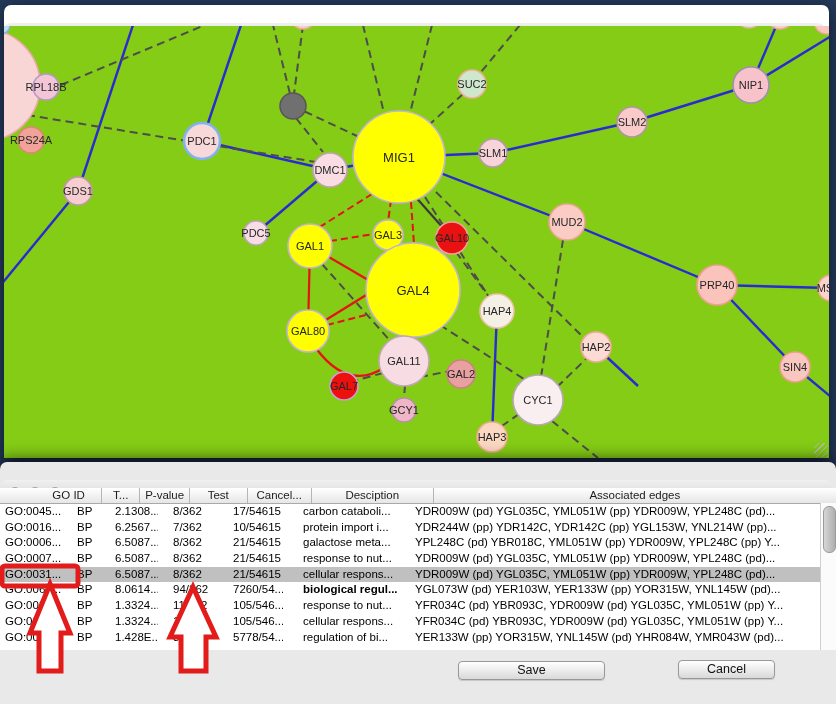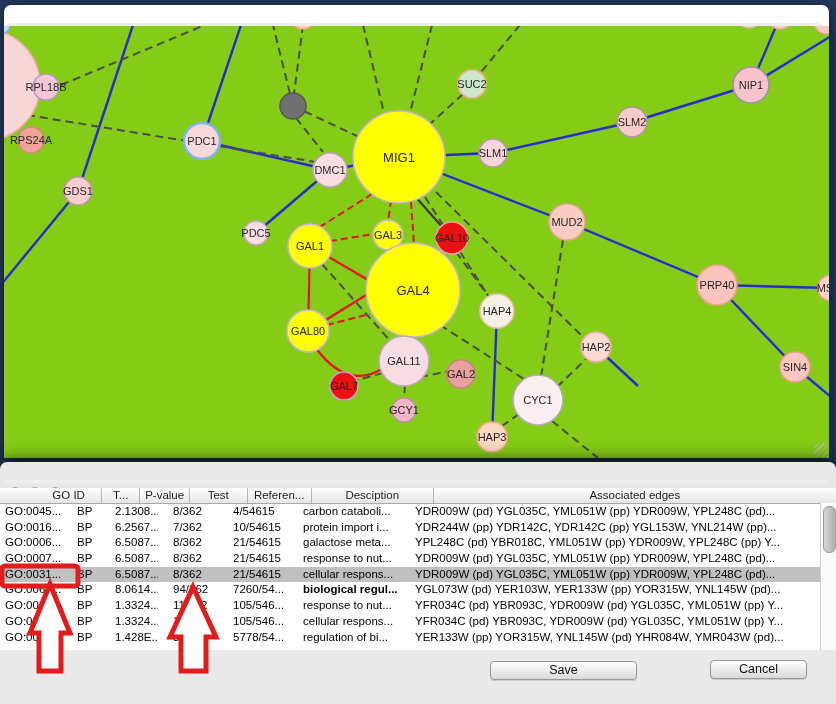--- a/index.html
+++ b/index.html
@@ -88,21 +88,20 @@
     border:1px solid #9a9a9a;
   }
   .bottom-bar{position:absolute;left:0;top:188px;width:836px;height:54px;background:#e9e9e9;}
   .mac-btn{
     position:absolute;height:19px;box-sizing:border-box;
     background:linear-gradient(#ffffff,#d9d9d9);
     border:1px solid #989898;border-radius:4px;
     font-family:"Liberation Sans",sans-serif;font-size:12.5px;color:#111;
     text-align:center;line-height:17px;padding:0;
     box-shadow:0 1px 1px rgba(0,0,0,.15);
-    margin-left:32px;
   }
   #save-btn{left:458px;top:11px;width:147px;}
   #cancel-btn{left:678px;top:10px;width:97px;}
   
   #annot-svg{position:absolute;left:0;top:0;width:836px;height:704px;pointer-events:none;z-index:60;}
 </style>
 </head>
 <body>
 
 <div class="net-window">
@@ -244,31 +243,31 @@
     </div>
     <div class="title">NOA output for Single Mode</div>
   </div>
 
   <div class="table-wrap">
     <div class="thead" id="thead">
         <div class="th" style="width: 68px;">GO ID</div>
         <div class="th" style="width: 39px;">T...</div>
         <div class="th" style="width: 51px;">P-value</div>
         <div class="th" style="width: 59px;">Test</div>
-        <div class="th" style="width: 66px;">Referen...</div>
+        <div class="th" style="width: 66px;">Cancel...</div>
         <div class="th" style="width: 125px;">Desciption</div>
         <div class="th" style="width: 413px;">Associated edges</div>
       </div>
     <div id="tbody">
         <div class="tr">
           <div class="td" style="width: 68px; padding-left: 5px;">GO:0045...</div>
           <div class="td" style="width: 39px; padding-left: 9px;">BP</div>
           <div class="td" style="width: 51px; padding-left: 8px;">2.1308...</div>
           <div class="td" style="width: 59px; padding-left: 15px;">8/362</div>
-          <div class="td" style="width: 66px; padding-left: 16px;">4/54615</div>
+          <div class="td" style="width: 66px; padding-left: 16px;">17/54615</div>
           <div class="td" style="width: 125px; padding-left: 20px;">carbon cataboli...</div>
           <div class="td" style="width: 413px; padding-left: 7px;">YDR009W (pd) YGL035C, YML051W (pp) YDR009W, YPL248C (pd)...</div>
         </div>
         <div class="tr">
           <div class="td" style="width: 68px; padding-left: 5px;">GO:0016...</div>
           <div class="td" style="width: 39px; padding-left: 9px;">BP</div>
           <div class="td" style="width: 51px; padding-left: 8px;">6.2567...</div>
           <div class="td" style="width: 59px; padding-left: 15px;">7/362</div>
           <div class="td" style="width: 66px; padding-left: 16px;">10/54615</div>
           <div class="td" style="width: 125px; padding-left: 20px;">protein import i...</div>

